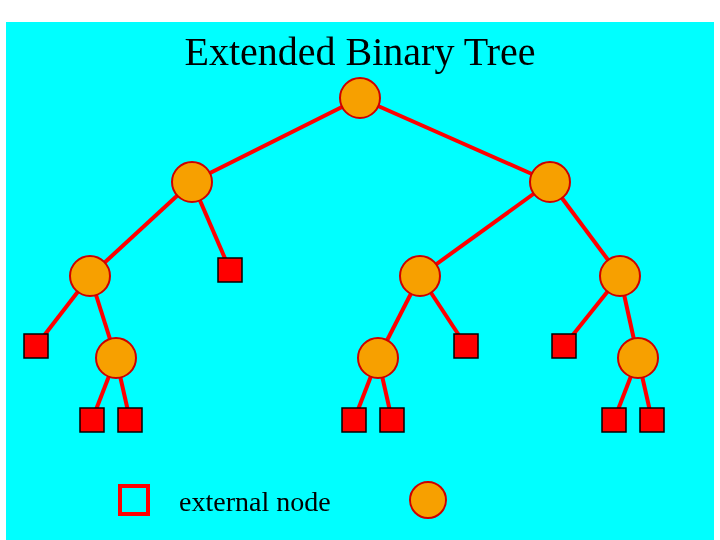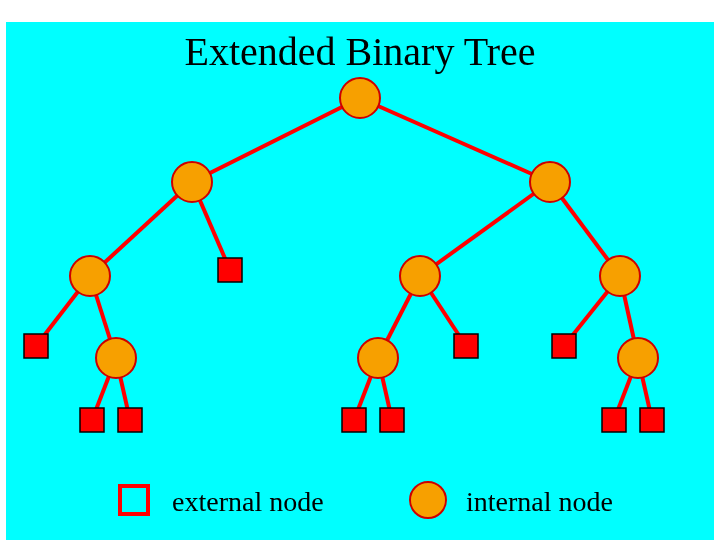--- a/index.html
+++ b/index.html
@@ -34,20 +34,21 @@
     position: absolute;
     left: 0;
     top: 0;
     width: 708px;
     height: 528px;
   }
   .legend-text {
     position: absolute;
     font-size: 28px;
     color: #000;
+    margin-left: 7px;
   }
 </style>
 </head>
 <body>
 
 <div class="stage">
   <div class="title">Extended Binary Tree</div>
 
   <svg class="tree">
     <g id="edges-layer">
@@ -91,14 +92,13 @@
         <rect x="596" y="386" width="24" height="24" fill="#ff0000" stroke="#000000" stroke-width="1.5"></rect>
         <rect x="634" y="386" width="24" height="24" fill="#ff0000" stroke="#000000" stroke-width="1.5"></rect>
       </g>
     <g id="legend-layer">
         <rect x="114" y="464" width="28" height="28" fill="#00ffff" stroke="#ff0000" stroke-width="4"></rect>
         <circle cx="422" cy="478" r="18" fill="#f7a000" stroke="#cc0000" stroke-width="2"></circle>
       </g>
   </svg>
 
   <div class="legend-text" style="left:166px; top:464px;">external node</div>
-  <div class="legend-text" style="left:460px; top:464px;">internal node</div>
 </div>
 
 </body></html>

